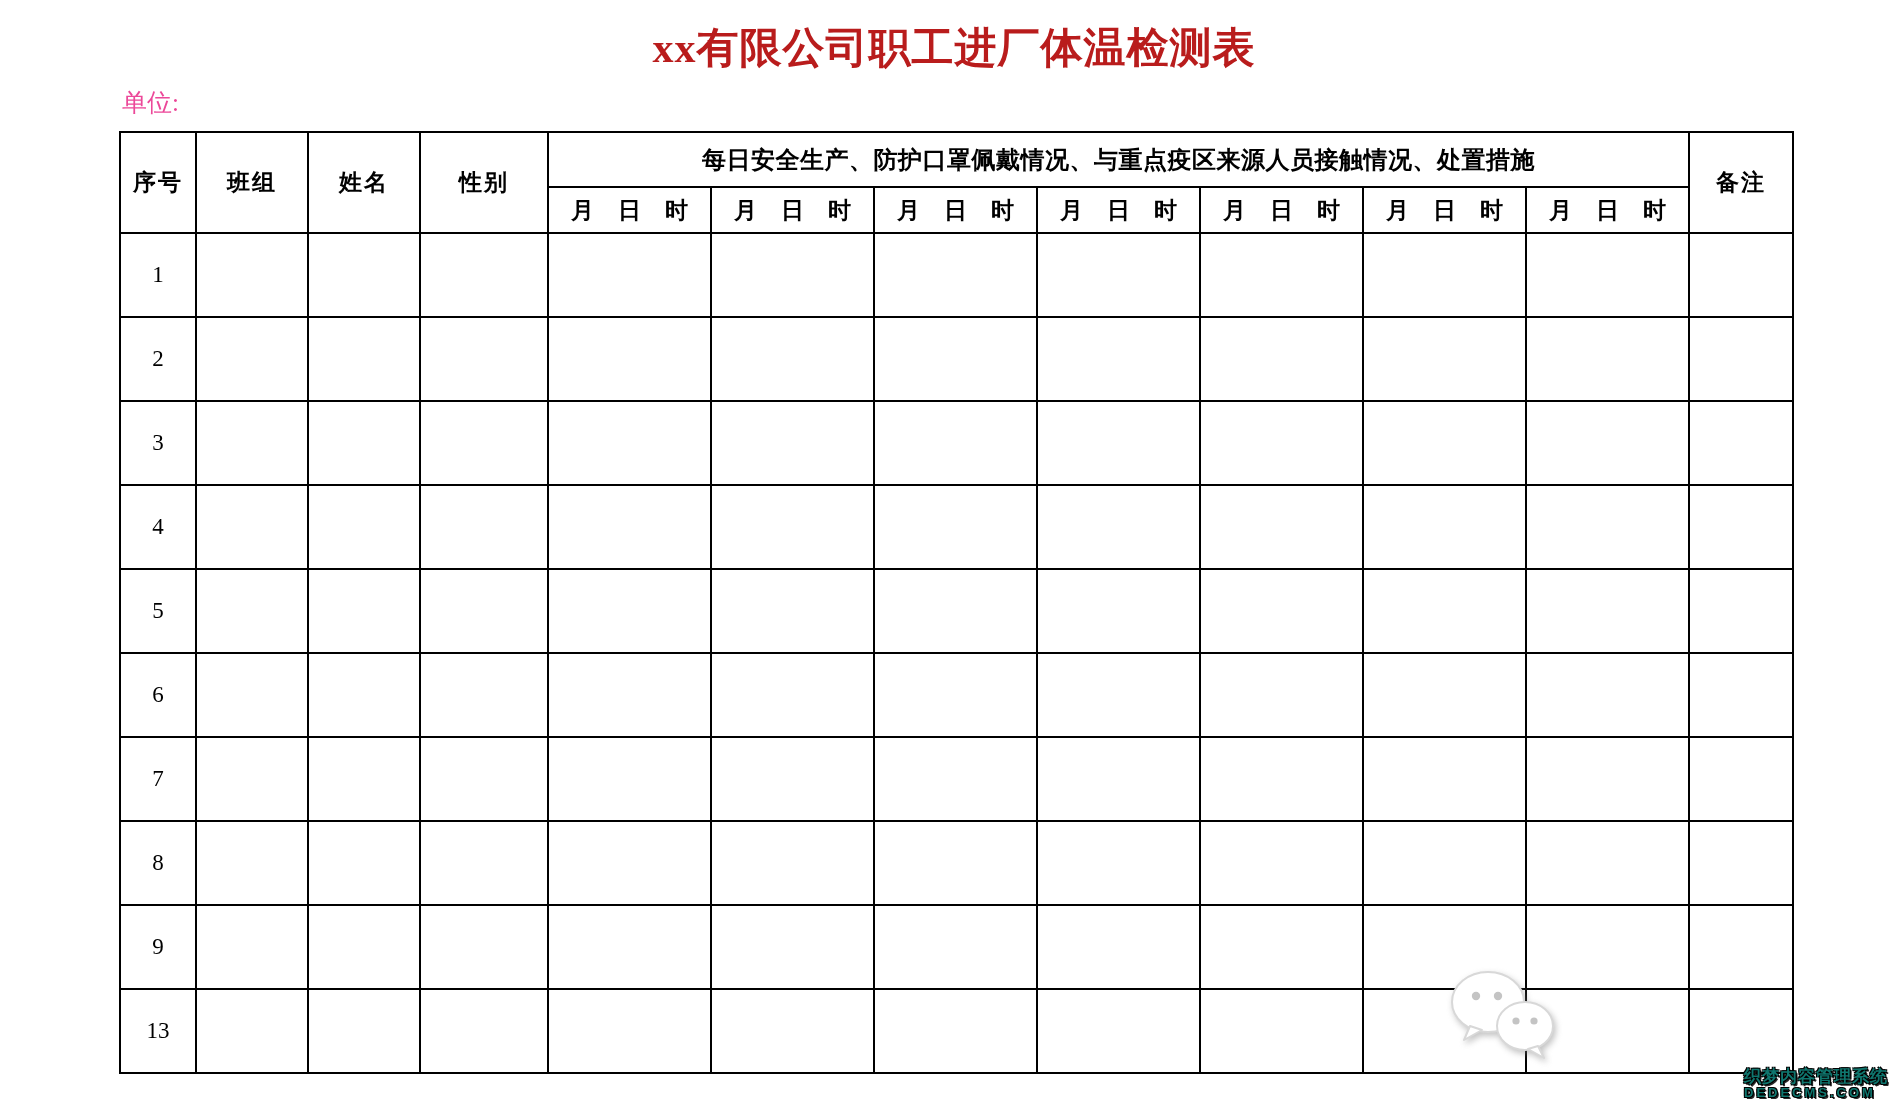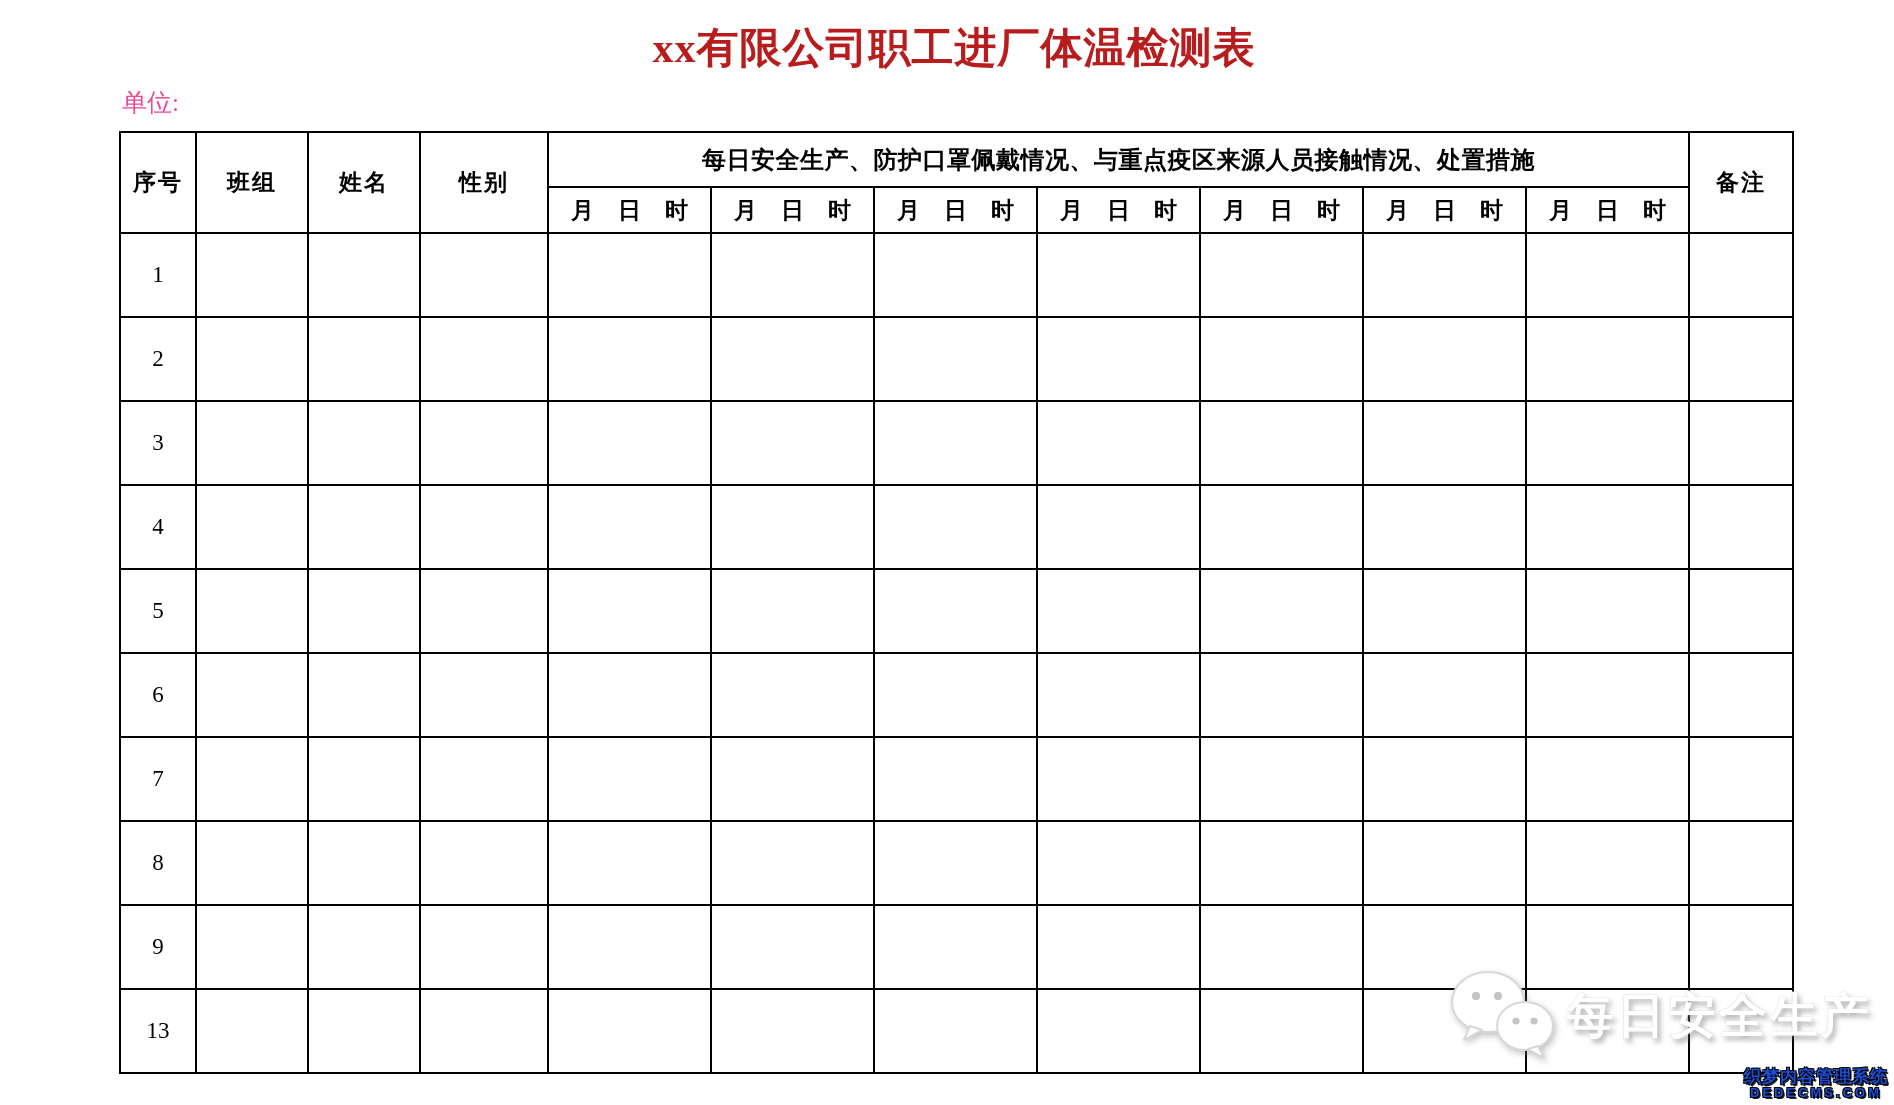--- a/index.html
+++ b/index.html
@@ -54,22 +54,22 @@
   }
   .wm-text{
     color:#ffffff;font-weight:bold;font-size:48px;letter-spacing:3px;
     white-space:nowrap;
     text-shadow:0 0 1px #b8b8b8, 3px 4px 5px rgba(110,110,110,0.5);
     font-family:"Liberation Sans",sans-serif;
   }
   .wm-icon svg{filter:drop-shadow(2px 3px 3px rgba(120,120,120,0.45));}
   
   .cms-badge{
-    position:absolute;right:6px;bottom:4px;text-align:center;z-index:6;
-    color:#1d4ed8;font-weight:bold;font-family:"Liberation Sans",sans-serif;
+    position:absolute;right:6px;bottom:4px;text-align:left;z-index:6;
+    color:#0f766e;font-weight:bold;font-family:"Liberation Sans",sans-serif;
     line-height:1.15;
   }
   .cms-line1{
     font-size:17px;letter-spacing:1px;
     text-shadow:-1px -1px 0 #000,1px -1px 0 #000,-1px 1px 0 #000,1px 1px 0 #000,2px 2px 0 #2a2a2a;
   }
   .cms-line2{
     font-size:13px;letter-spacing:3px;
     text-shadow:-1px -1px 0 #000,1px -1px 0 #000,-1px 1px 0 #000,1px 1px 0 #000,2px 2px 0 #2a2a2a;
   }
@@ -306,19 +306,18 @@
       <ellipse cx="40" cy="34" rx="36" ry="30" fill="#ffffff" stroke="#d8d8d8" stroke-width="2"></ellipse>
       <path d="M22 58 L16 72 L34 62 Z" fill="#ffffff" stroke="#d8d8d8" stroke-width="2" stroke-linejoin="round"></path>
       <circle cx="28" cy="28" r="4.2" fill="#c4c4c4"></circle>
       <circle cx="50" cy="28" r="4.2" fill="#c4c4c4"></circle>
       <ellipse cx="77" cy="58" rx="28" ry="24" fill="#ffffff" stroke="#d8d8d8" stroke-width="2"></ellipse>
       <path d="M90 78 L96 90 L80 81 Z" fill="#ffffff" stroke="#d8d8d8" stroke-width="2" stroke-linejoin="round"></path>
       <circle cx="68" cy="53" r="3.6" fill="#c4c4c4"></circle>
       <circle cx="86" cy="53" r="3.6" fill="#c4c4c4"></circle>
     </svg>
   </span>
-  <span class="wm-text">每日安全生产</span>
 </div>
 
 <div class="cms-badge">
   <div class="cms-line1">织梦内容管理系统</div>
   <div class="cms-line2">DEDECMS.COM</div>
 </div>
 
 </body></html>

